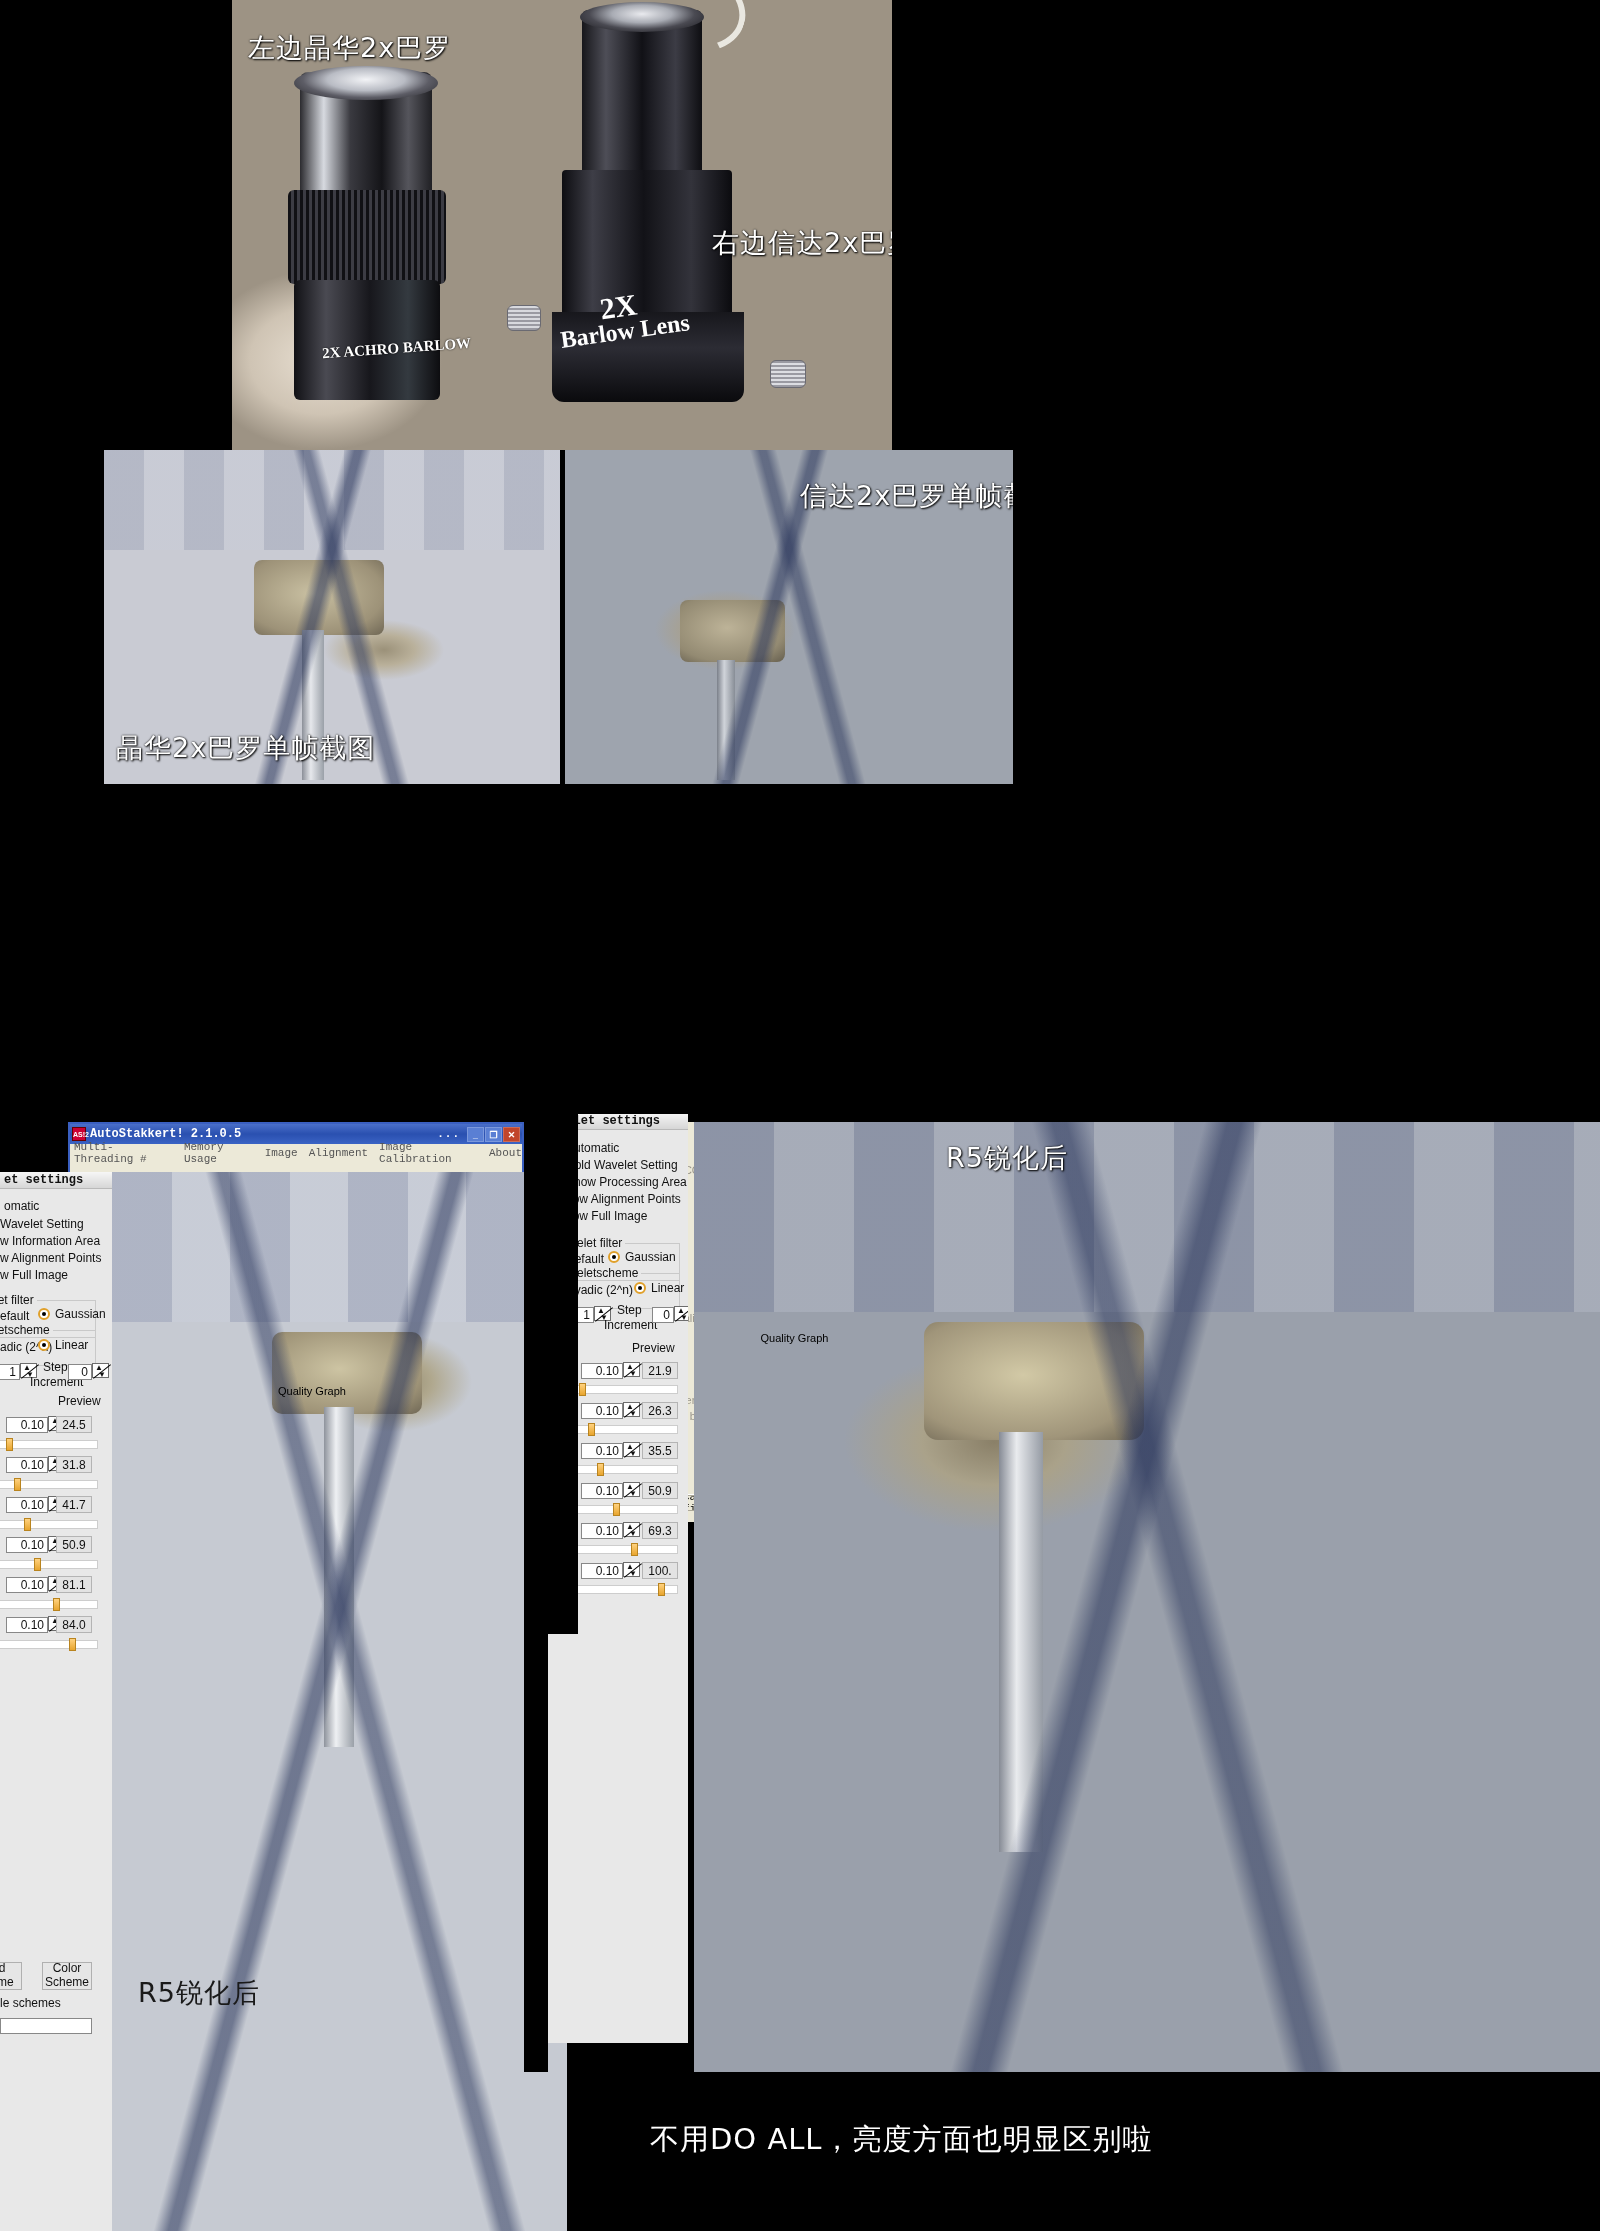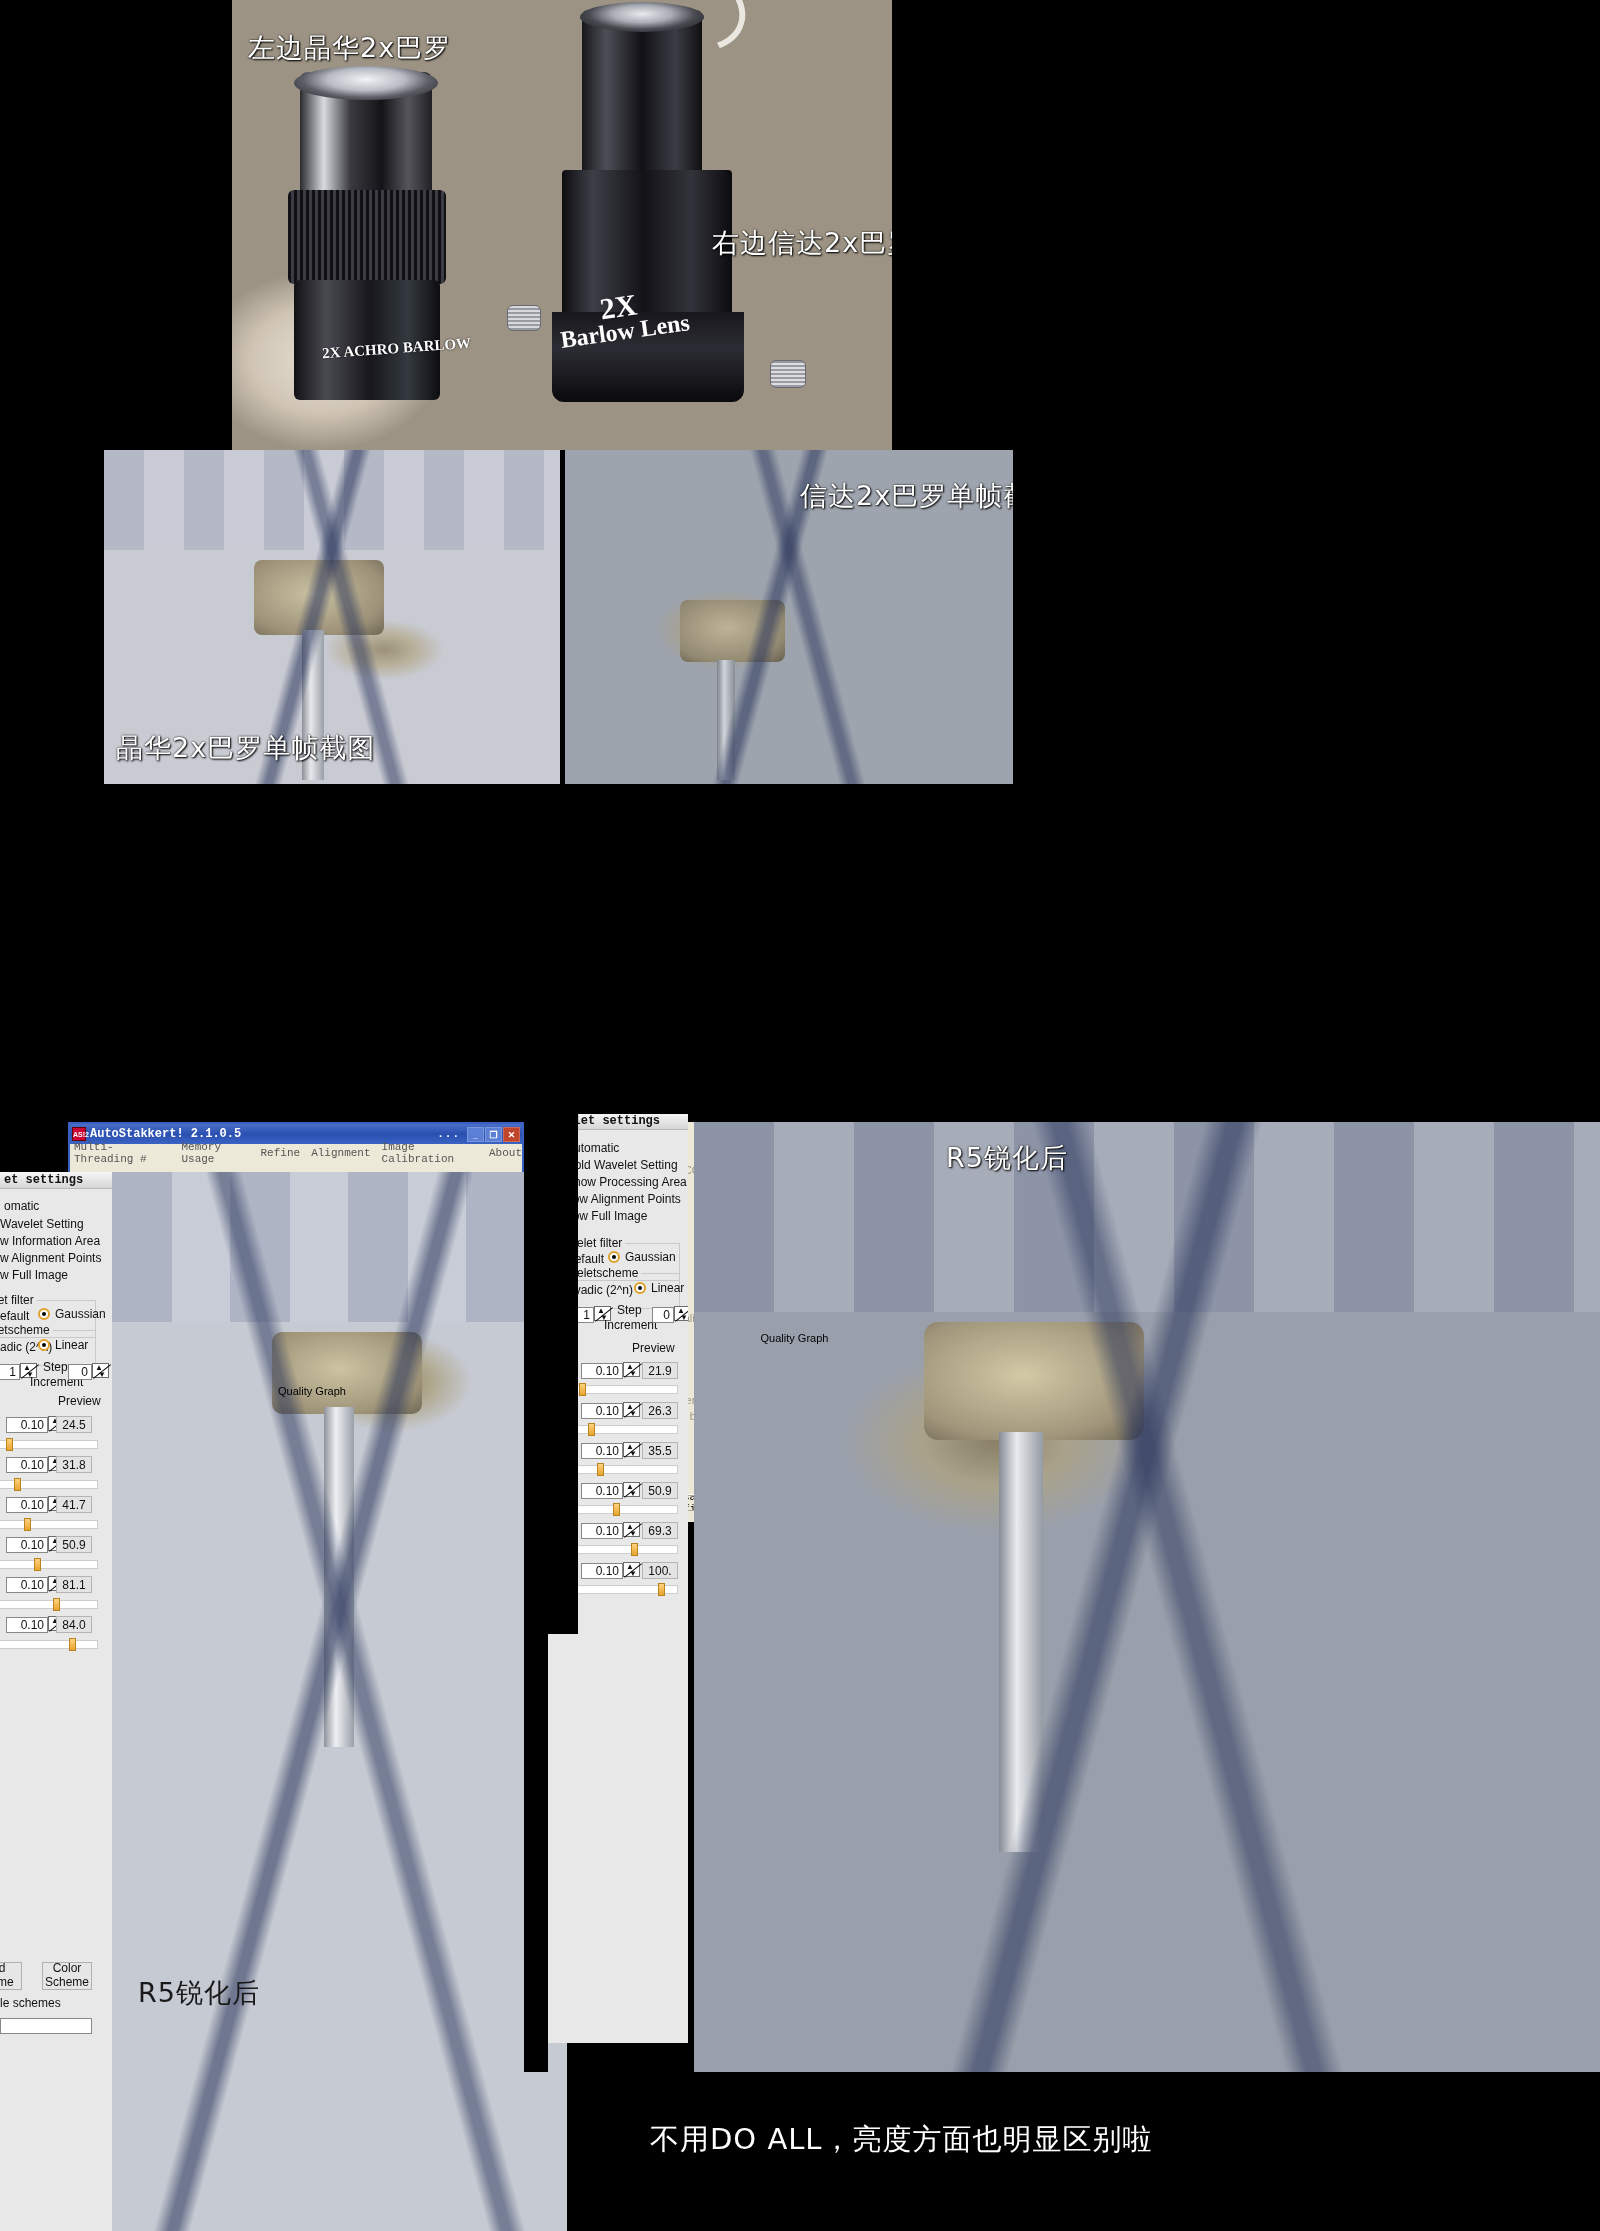--- a/index.html
+++ b/index.html
@@ -210,21 +210,21 @@
     <div class="tb-title">AutoStakkert! 2.1.0.5</div>
     <div class="tb-spacer"></div>
     <div class="tb-dots">...</div>
     <div class="tb-btn">_</div>
     <div class="tb-btn">❐</div>
     <div class="tb-btn tb-close">✕</div>
   </div>
   <div class="menubar">
     <span>Multi-Threading #</span>
     <span>Memory Usage</span>
-    <span>Refine</span>
+    <span>Image</span>
     <span>Alignment</span>
     <span>Image Calibration</span>
     <span>About</span>
   </div>
 </div>
 
 <div class="win" style="left:68px;top:1189px;width:456px;height:111px;border:none;border-left:2px solid #3a5fc0;border-right:2px solid #3a5fc0;background:#ece9d8;height:0;"></div>
 
 <div style="position:absolute;left:68px;top:1189px;width:456px;height:156px;border-left:2px solid #3a5fc0;border-right:2px solid #3a5fc0;background:#ece9d8;"></div>
 <div style="position:absolute;left:68px;top:1345px;width:456px;height:175px;border-left:2px solid #3a5fc0;border-right:2px solid #3a5fc0;background:#ece9d8;"></div>

